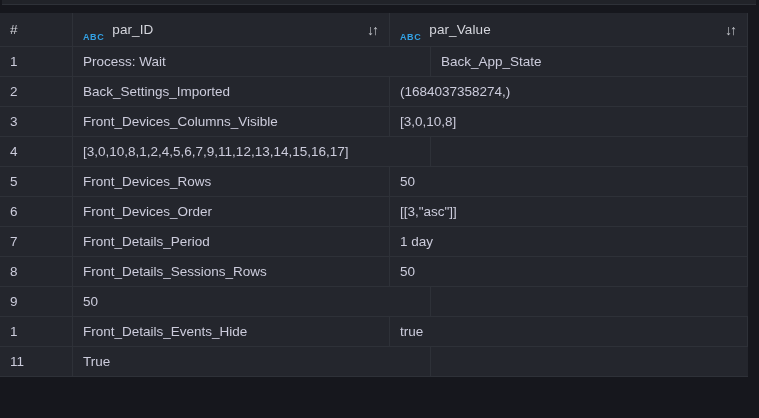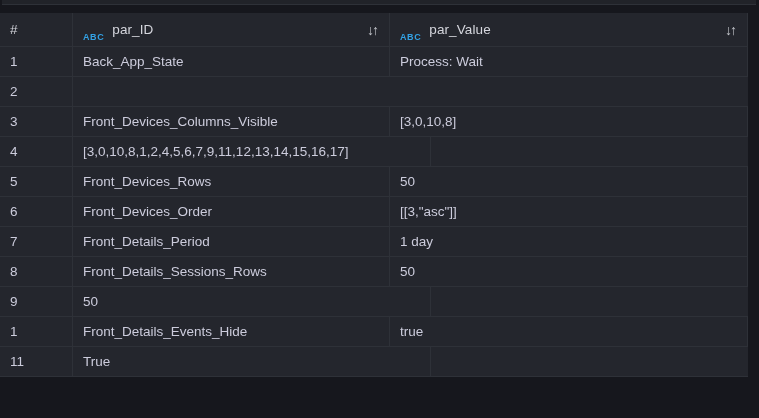--- a/index.html
+++ b/index.html
@@ -97,25 +97,27 @@
       </div>
       <div class="th c-val">
         <span class="abc">ABC</span>
         <span>par_Value</span>
         <span class="sort">↓↑</span>
       </div>
     </div>
 
     <div class="tr">
       <div class="td c-num">1</div>
+      <div class="td c-val">Process: Wait</div>
       <div class="td c-id">Back_App_State</div>
-      <div class="td c-val">Process: Wait</div>
     </div>
     <div class="tr">
       <div class="td c-num">2</div>
+      <div class="td c-id">Back_Settings_Imported</div>
+      <div class="td c-val">(1684037358274,)</div>
     </div>
     <div class="tr">
       <div class="td c-num">3</div>
       <div class="td c-id">Front_Devices_Columns_Visible</div>
       <div class="td c-val">[3,0,10,8]</div>
     </div>
     <div class="tr">
       <div class="td c-num">4</div>
       <div class="td c-val">[3,0,10,8,1,2,4,5,6,7,9,11,12,13,14,15,16,17]</div>
     </div>

